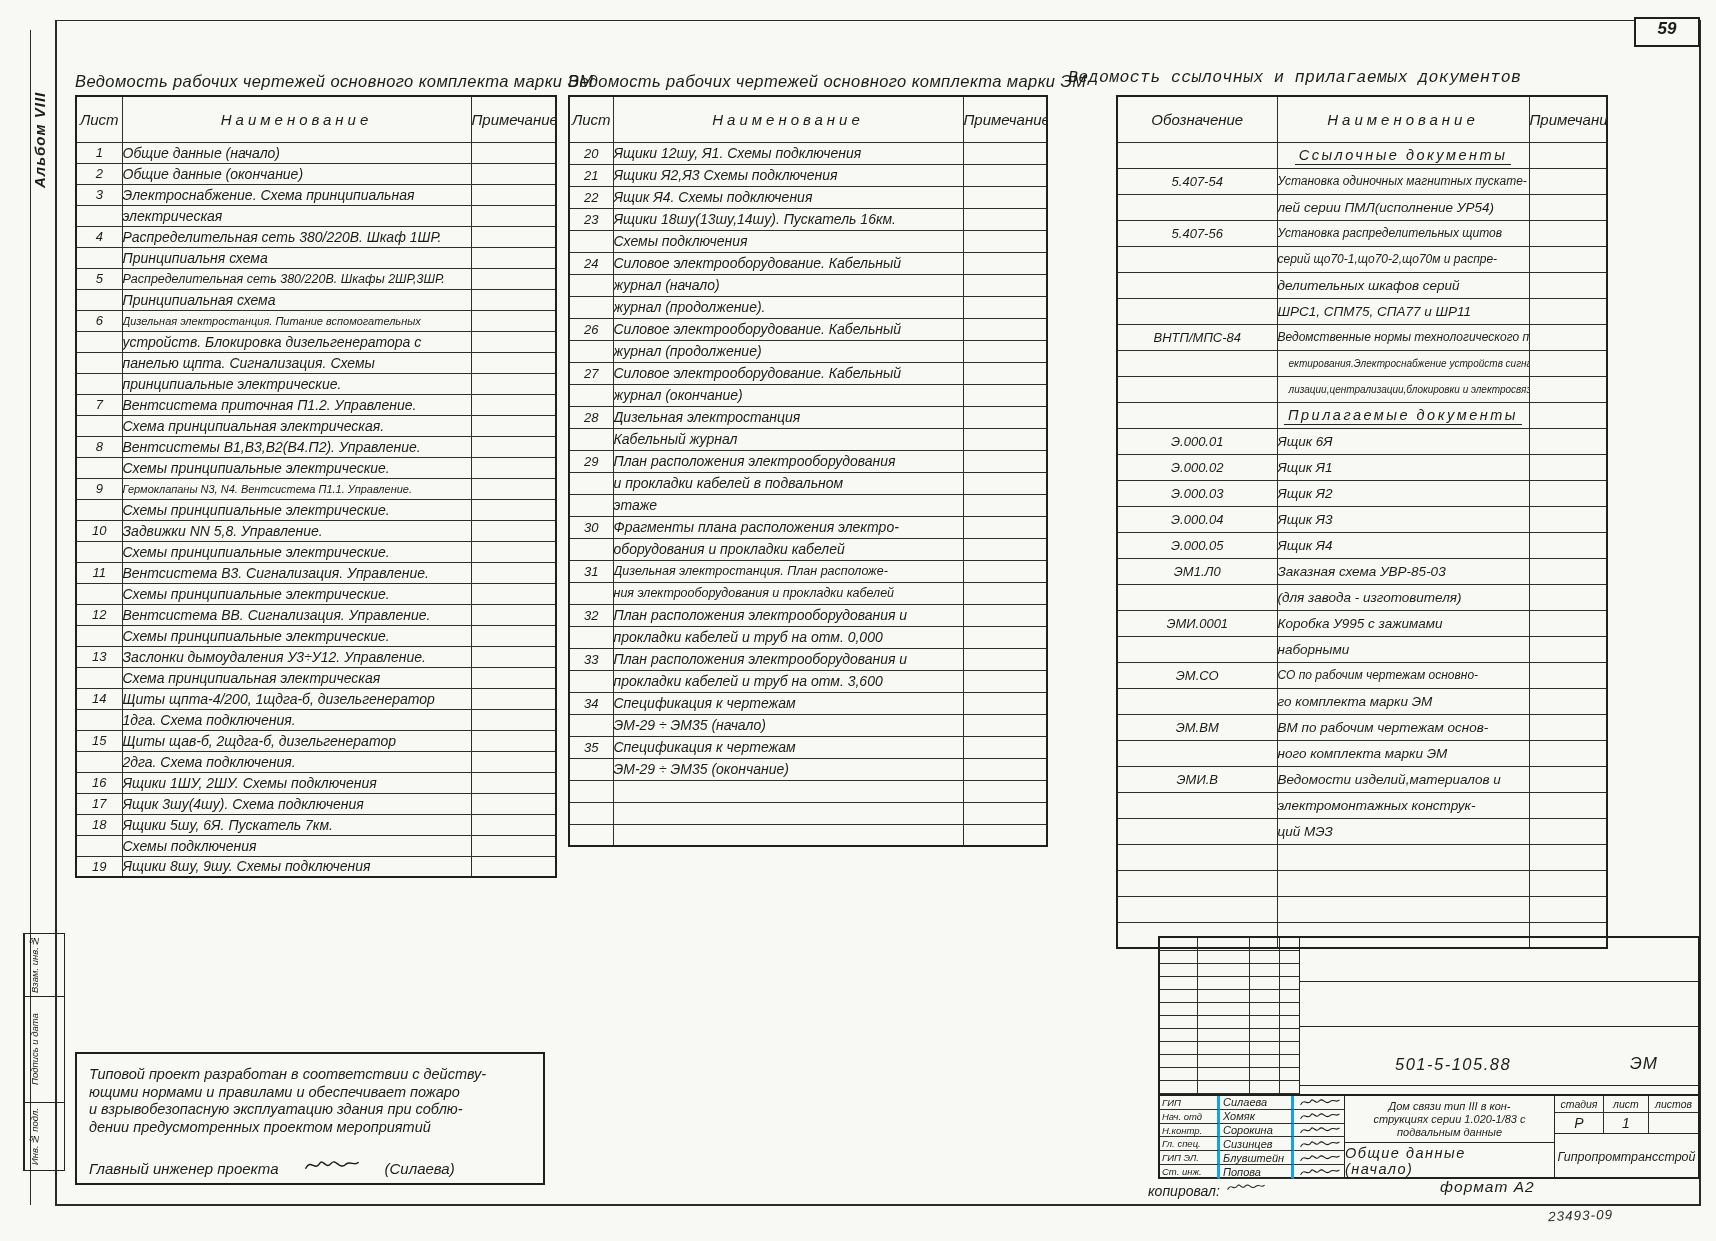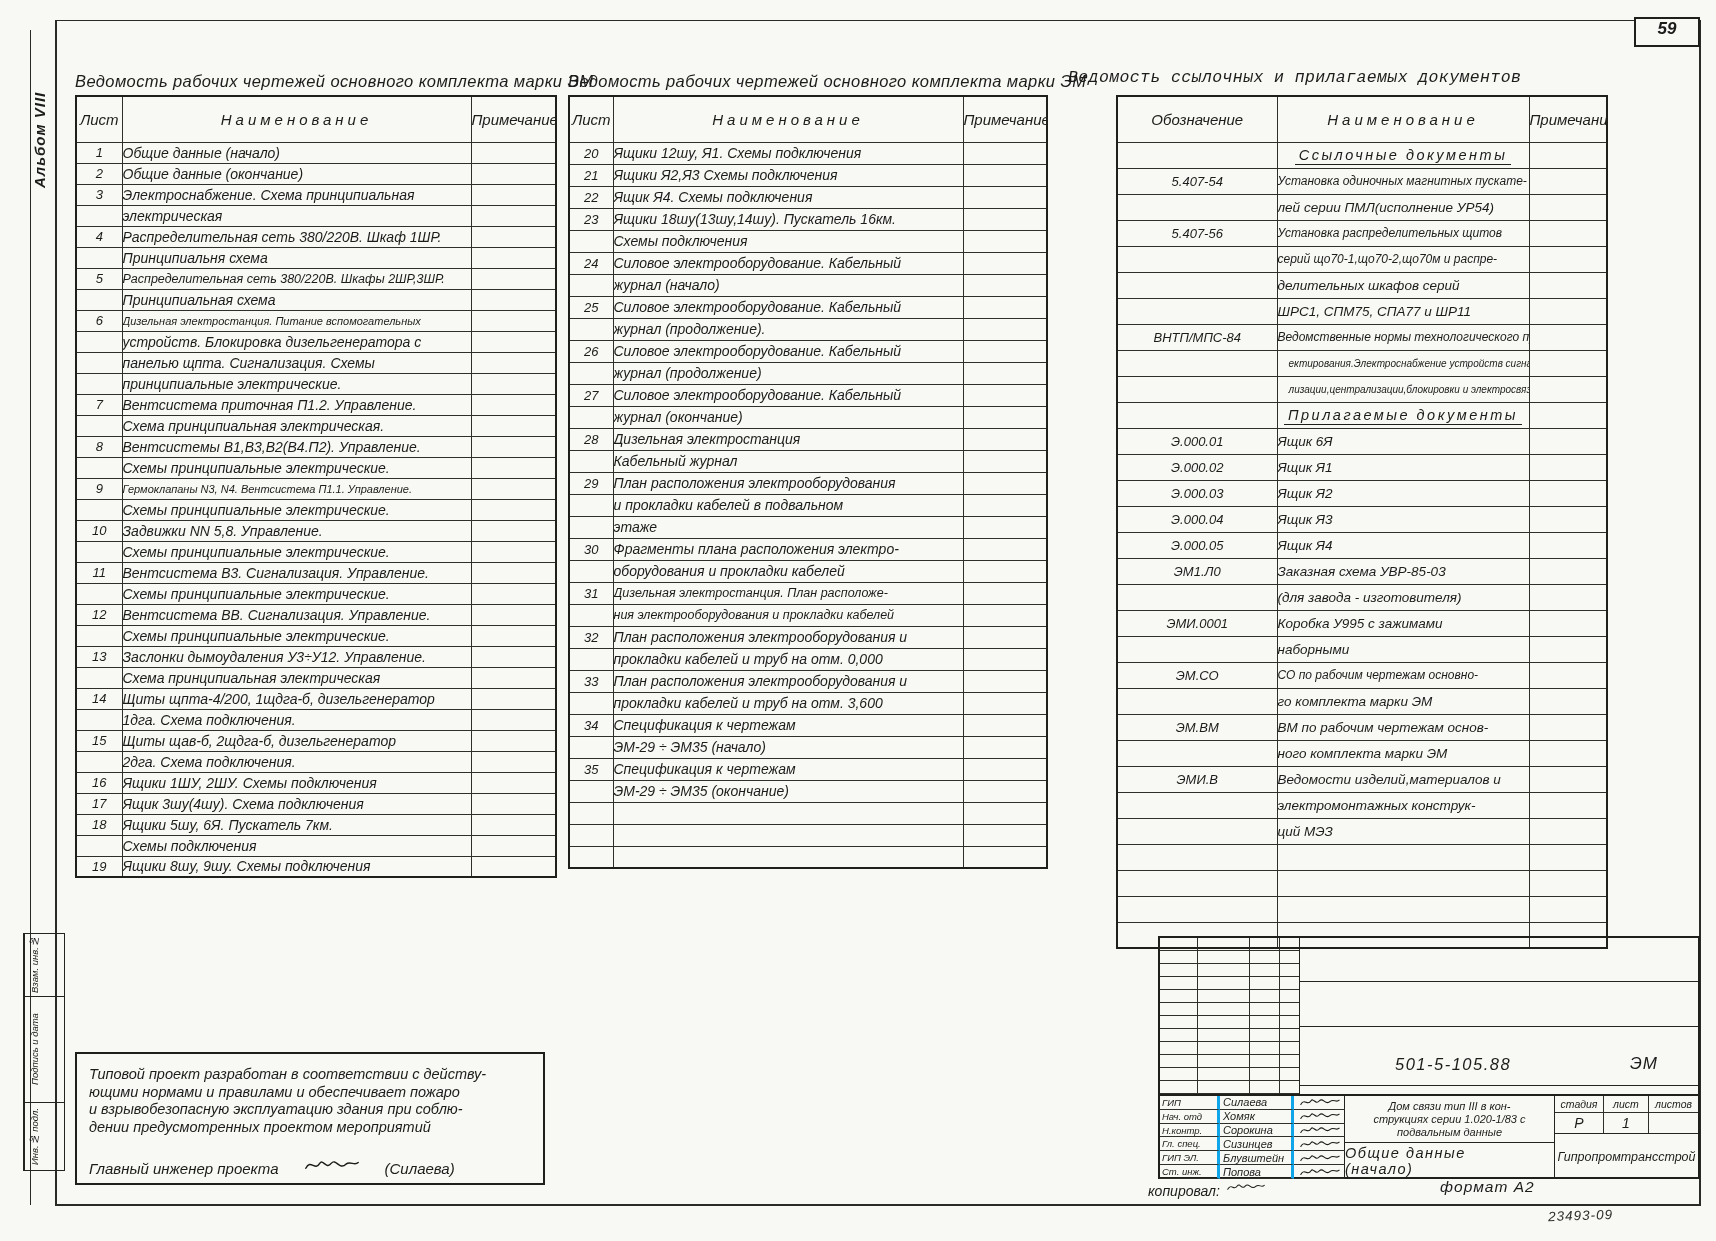--- a/index.html
+++ b/index.html
@@ -371,25 +371,20 @@
           <td class="c-id">24</td>
           <td class="c-name">Силовое электрооборудование. Кабельный</td>
           <td class="c-note"></td>
         </tr>
         <tr>
           <td class="c-id"></td>
           <td class="c-name">журнал (начало)</td>
           <td class="c-note"></td>
         </tr>
         <tr>
-          <td class="c-id">25</td>
-          <td class="c-name">Силовое электрооборудование. Кабельный</td>
-          <td class="c-note"></td>
-        </tr>
-        <tr>
           <td class="c-id"></td>
           <td class="c-name">журнал (продолжение).</td>
           <td class="c-note"></td>
         </tr>
         <tr>
           <td class="c-id">26</td>
           <td class="c-name">Силовое электрооборудование. Кабельный</td>
           <td class="c-note"></td>
         </tr>
         <tr>

